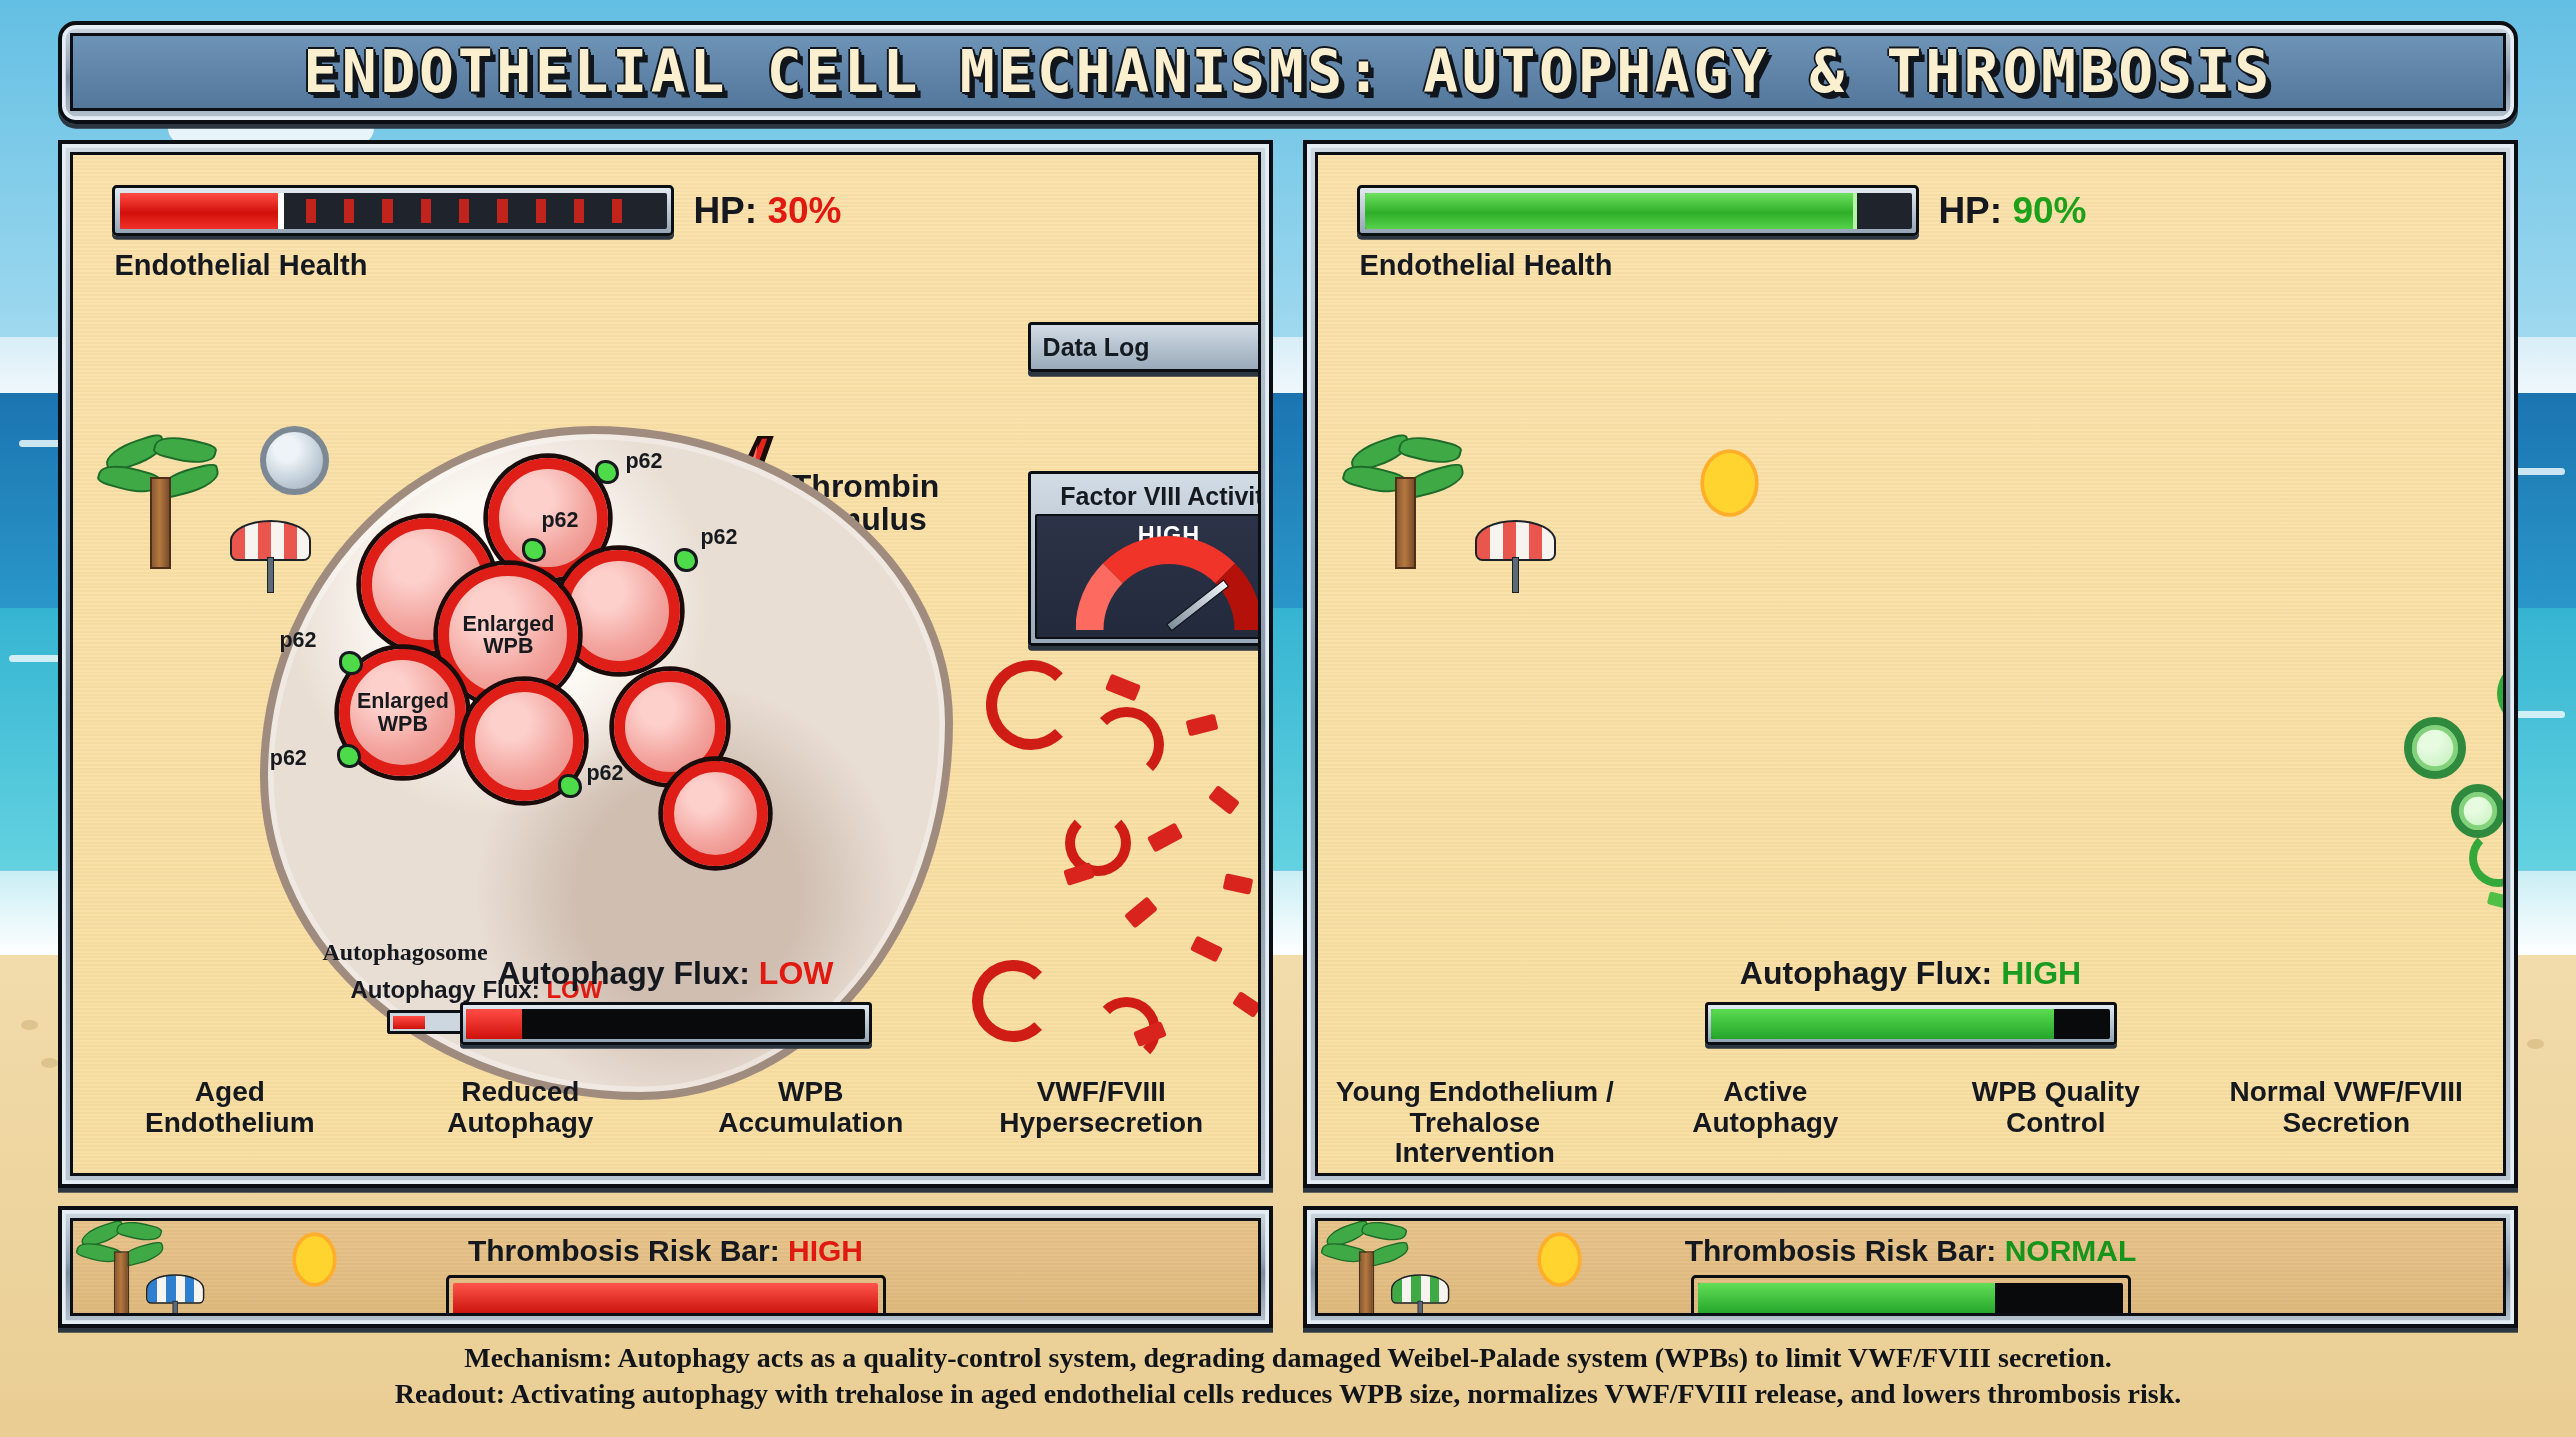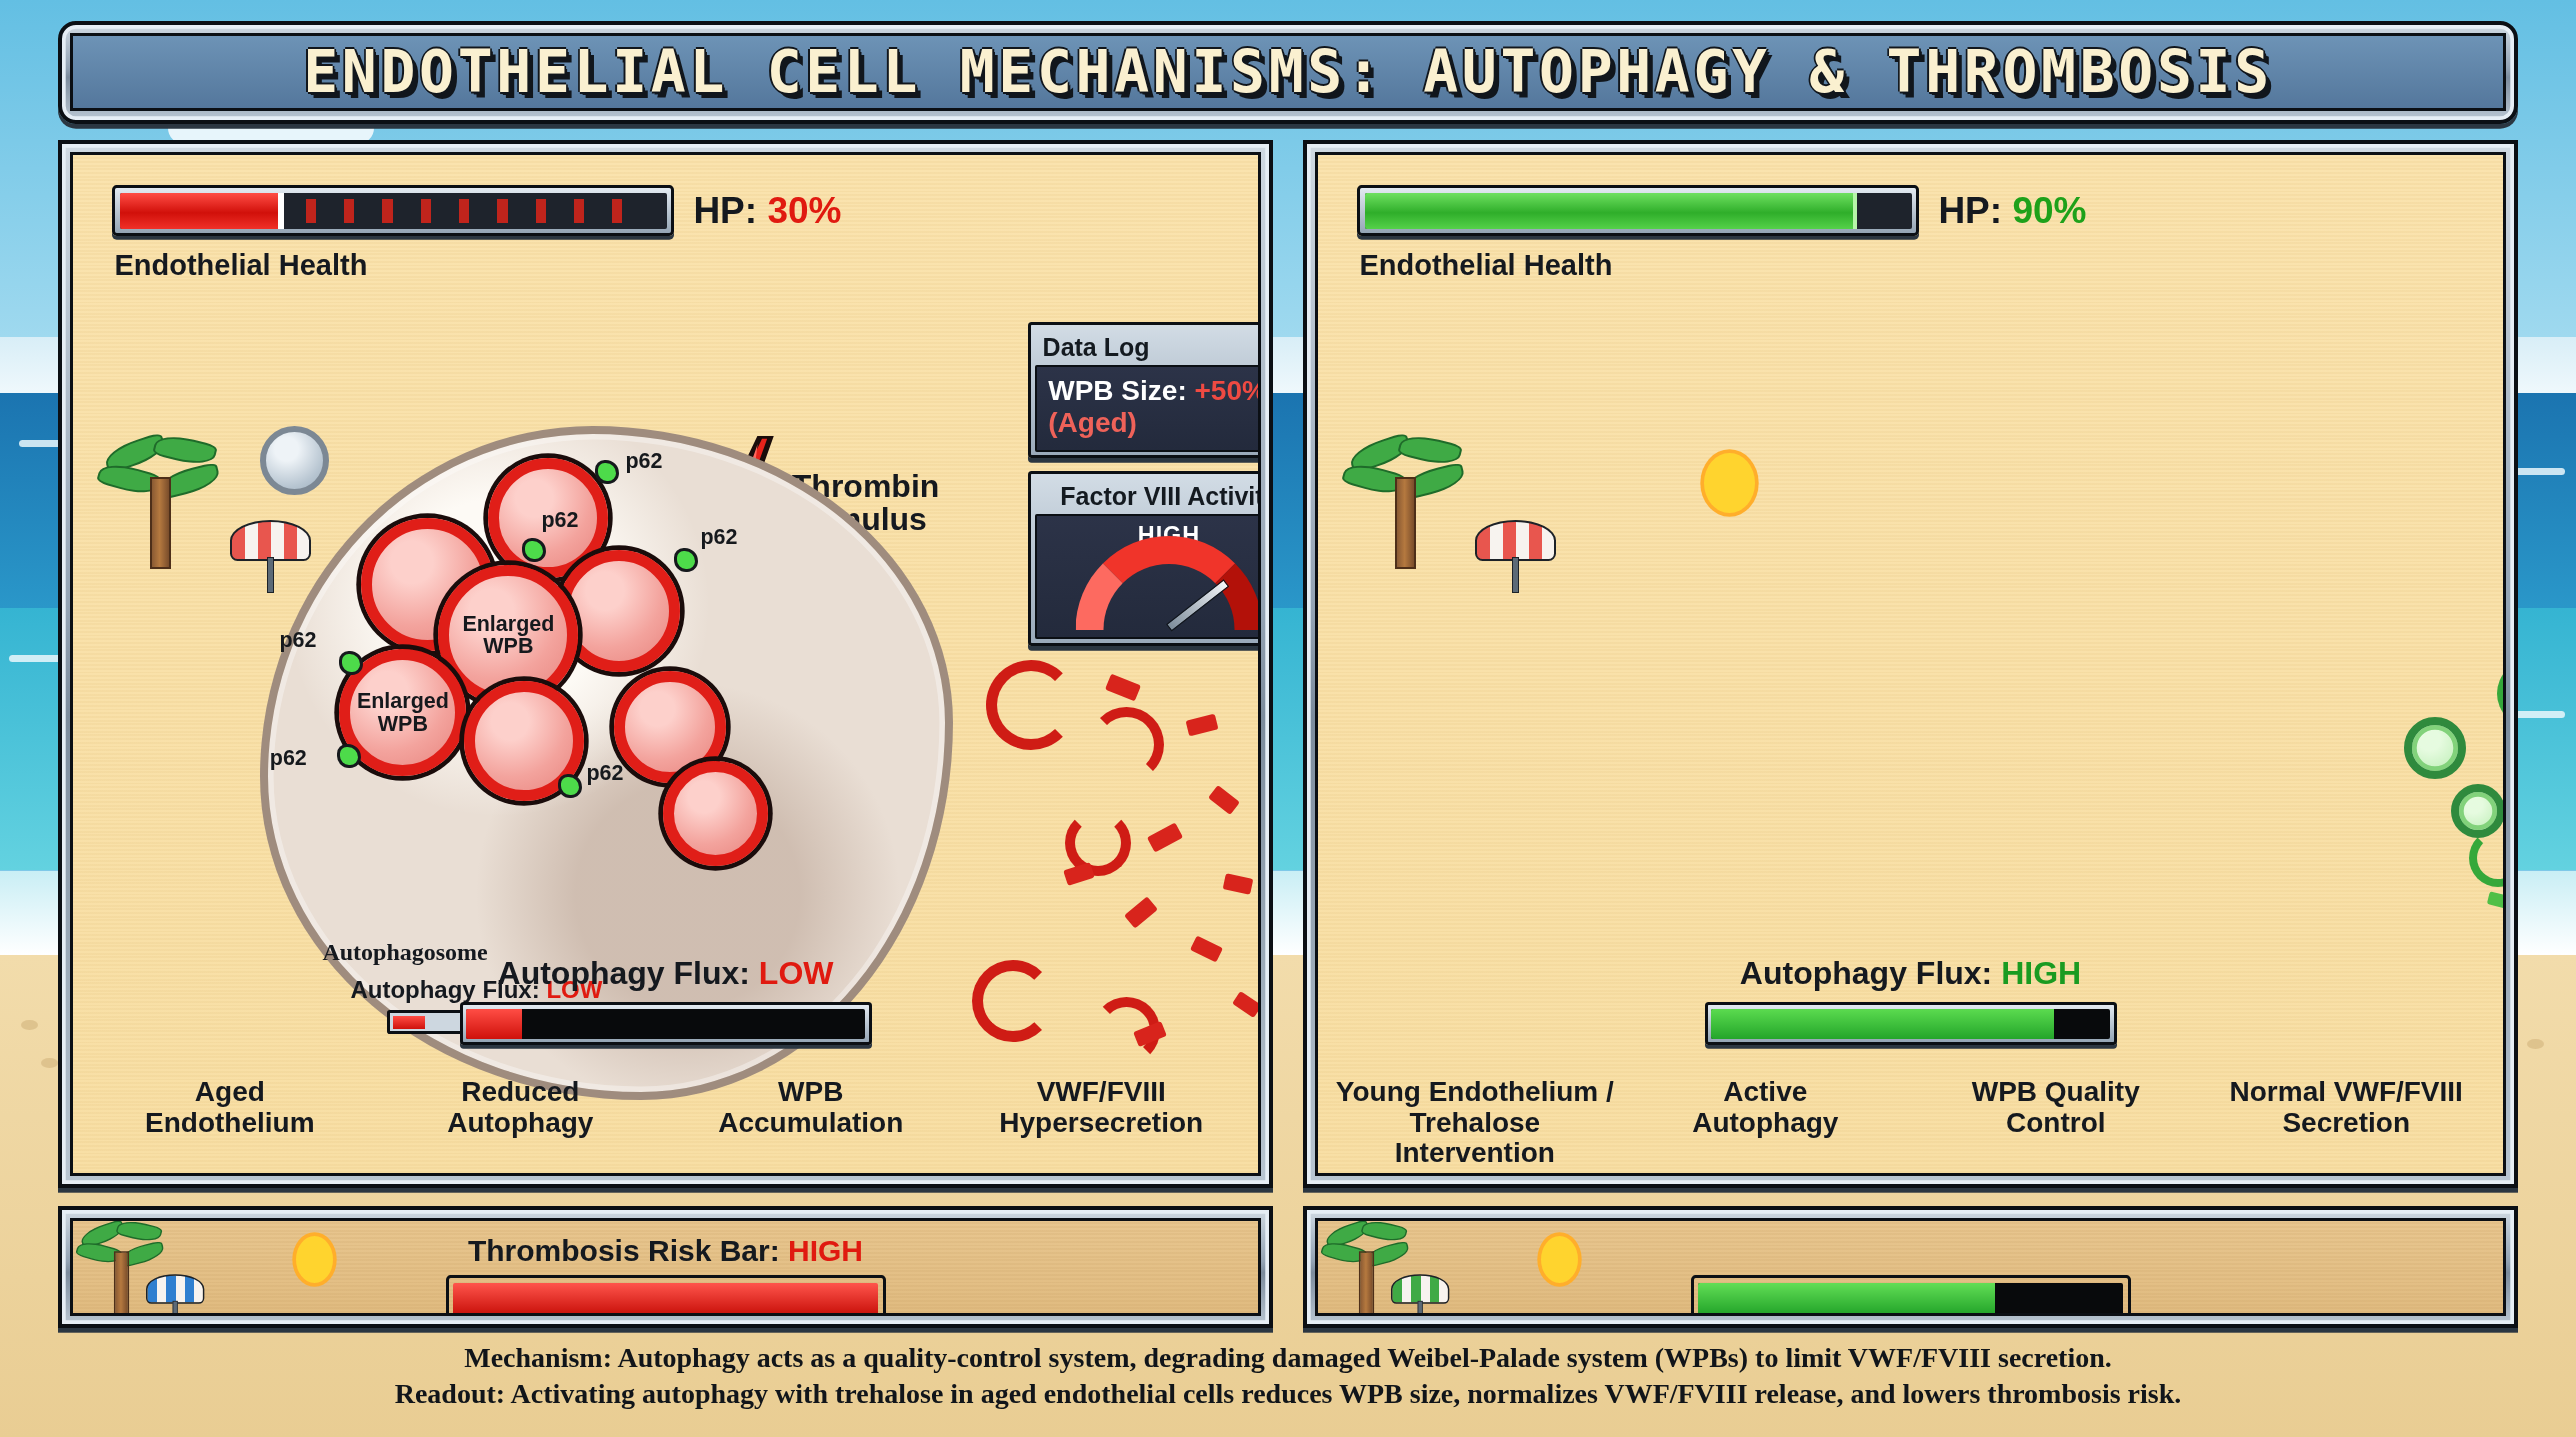--- a/index.html
+++ b/index.html
@@ -363,26 +363,20 @@
         <span>HP: </span><b class="red">30%</b>
       </div>
     </div>
     <div class="hp-label">Endothelial Health</div>
 
     <div class="hud-box" id="log-left">
       <div class="hud-title">
         <span class="left">Data Log</span>
 
       </div>
-      <div class="hud-screen log-screen">
-        <div class="log-line1">
-          <span>WPB Size: </span><b class="red">+50%</b>
-        </div>
-        <div class="log-line2 red">(Aged)</div>
-      </div>
     </div>
 
     <div class="hud-box" id="gauge-left">
       <div class="hud-title">Factor VIII Activity</div>
       <div class="hud-screen gauge-screen">
         <div class="gauge-level">HIGH</div>
         <div class="gauge-arc">
               <div class="ring red"></div>
             </div>
         <div class="needle" style="transform:translateX(-50%) rotate(52deg)"></div>
@@ -567,20 +561,23 @@
     <div class="frond" style="left:47px; top:9.4px; transform:rotate(14deg);"></div>
     <div class="frond" style="left:-9.4px; top:39px; transform:rotate(16deg);"></div>
     <div class="frond" style="left:51px; top:41px; transform:rotate(-14deg);"></div>
     <div class="trunk"></div>
   </div>
   <div class="umbrella" style="position:absolute; left:73px; top:41px; transform:scale(.72); transform-origin:top left;">
     <div class="canopy" style="background:repeating-linear-gradient(90deg,#3faa45 0 13px,#f7f3ef 13px 26px);"></div>
     <div class="pole"></div>
   </div>
   <div class="sun" style="position:absolute; left:223px; top:15px; width:37px; height:47px;"></div>
+  <div class="footer-title">
+    <span>Thrombosis Risk Bar: </span><b class="green">NORMAL</b>
+  </div>
   <div class="footer-shell">
     <div class="footer-track">
           <div class="footer-fill green" style="width:70%"></div>
         </div>
   </div>
  </div>
 </div>
 
 <div id="caption">
   <div>Mechanism: Autophagy acts as a quality-control system, degrading damaged Weibel-Palade system (WPBs) to limit VWF/FVIII secretion.</div>

